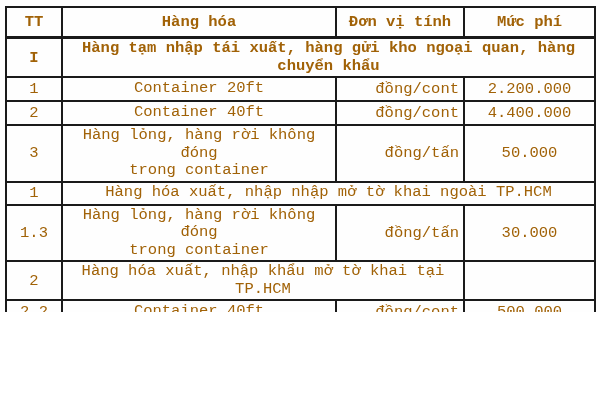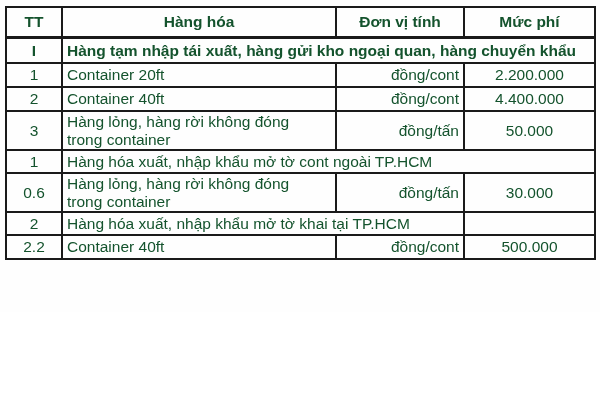--- a/index.html
+++ b/index.html
@@ -5,22 +5,22 @@
   html, body {
     margin: 0;
     padding: 0;
     background: #ffffff;
   }
   .sheet {
     position: relative;
     width: 600px;
     height: 312px;
     background: #fefefe;
-    font-family: Liberation Sans, sans-serif;
-    color: #14532d;
+    font-family: Liberation Mono, monospace;
+    color: #a16207;
     overflow: hidden;
   }
   table.fee-table {
     position: absolute;
     left: 5px;
     top: 6px;
     width: 589px;
     border-collapse: collapse;
     table-layout: fixed;
   }
@@ -33,21 +33,21 @@
     vertical-align: middle;
   }
   table.fee-table thead th {
     font-weight: bold;
     height: 26px;
     text-align: center;
     border-bottom-width: 3px;
   }
   td.tt-cell   { text-align: center; }
   td.goods-cell{
-    text-align: left;
+    text-align: center;
     padding-left: 7px;
     white-space: pre-line;
     line-height: 1.13;
   }
   td.unit-cell { text-align: right; }
   td.fee-cell  { text-align: center; padding-right: 9px; }
   tr.row-item td        { height: 20px; }
   tr.row-tall td        { height: 34px; }
   tr.row-section td     { height: 21px; font-weight: bold; }
   tr.row-subsection td  { height: 19px; }
@@ -90,24 +90,24 @@
       </tr>
       <tr class="row-tall">
         <td class="tt-cell">3</td>
         <td class="goods-cell">Hàng lỏng, hàng rời không đóng
 trong container</td>
         <td class="unit-cell">đồng/tấn</td>
         <td class="fee-cell">50.000</td>
       </tr>
       <tr class="row-subsection">
         <td class="tt-cell">1</td>
-        <td class="goods-cell" colspan="3">Hàng hóa xuất, nhập khẩu mở tờ cont ngoài TP.HCM</td>
+        <td class="goods-cell" colspan="3">Hàng hóa xuất, nhập nhập mở tờ khai ngoài TP.HCM</td>
       </tr>
       <tr class="row-tall">
-        <td class="tt-cell">0.6</td>
+        <td class="tt-cell">1.3</td>
         <td class="goods-cell">Hàng lỏng, hàng rời không đóng
 trong container</td>
         <td class="unit-cell">đồng/tấn</td>
         <td class="fee-cell">30.000</td>
       </tr>
       <tr class="row-subsection">
         <td class="tt-cell">2</td>
         <td class="goods-cell" colspan="2">Hàng hóa xuất, nhập khẩu mở tờ khai tại TP.HCM</td>
         <td class="fee-cell"></td>
       </tr>

